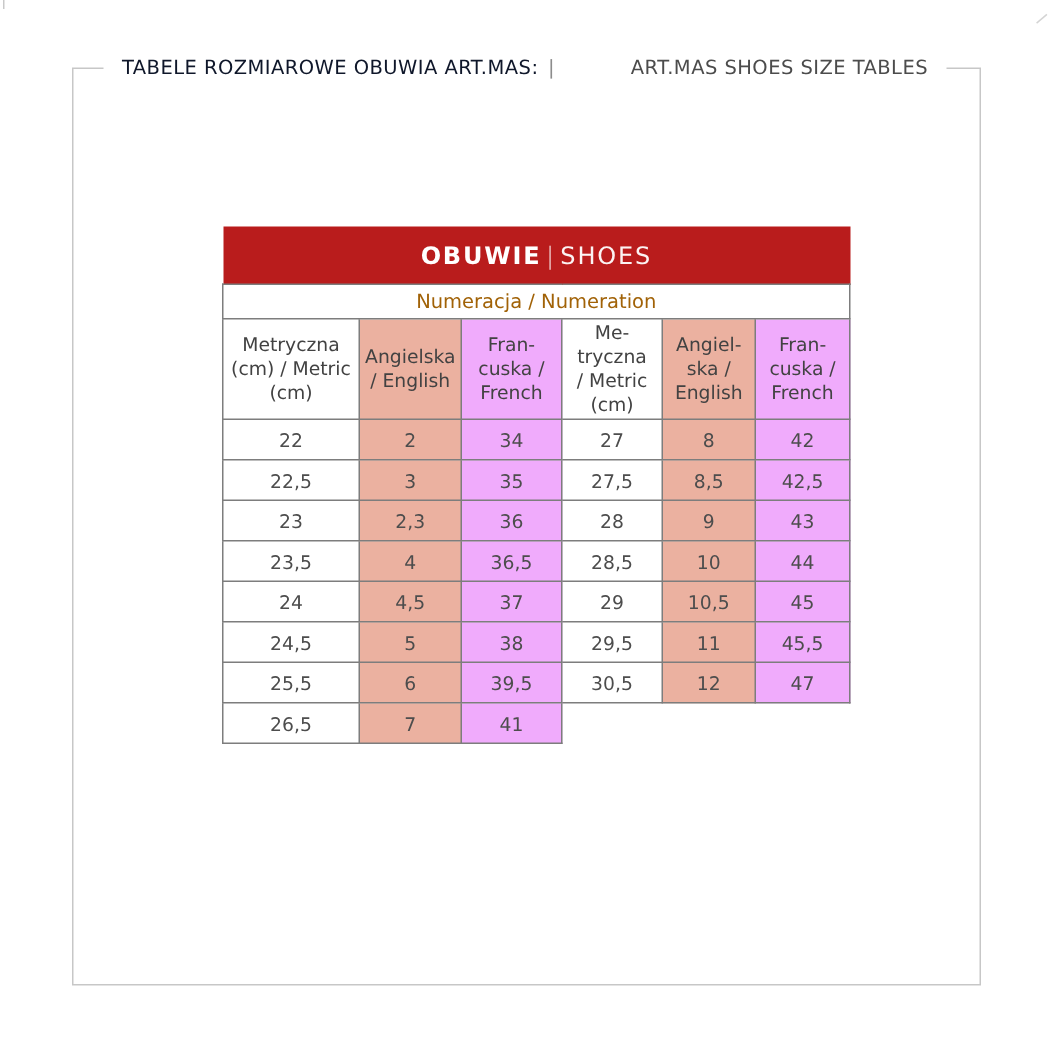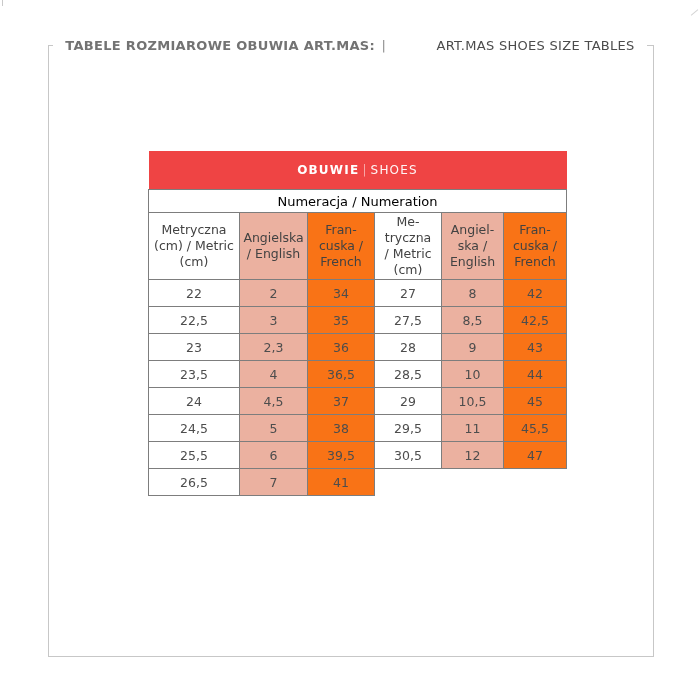--- a/index.html
+++ b/index.html
@@ -29,21 +29,21 @@
   .page-title {
     position: absolute;
     left: 0; top: 38px; width: 700px;
     text-align: center;
     font-size: 13px;
     line-height: 16px;
     letter-spacing: 0.3px;
     z-index: 2;
   }
   .pt-inner { background: #ffffff; padding: 0 12px; }
-  .pt-bold  { font-weight: 700; color: #737373; }
+  .pt-bold  { font-weight: 400; color: #0f172a; }
   .pt-sep   { color: #8c8c8c; font-weight: 400; padding: 0 2px; }
   .pt-light { color: #4c4c4c; font-weight: 400; margin-left: 44px; }
 
   
   table.size-table {
     position: absolute;
     left: 148px; top: 151px;
     width: 418px;
     border-collapse: collapse;
     table-layout: fixed;
@@ -53,53 +53,53 @@
     border: 1px solid #7d7d7d;
     text-align: center;
     vertical-align: middle;
     font-weight: 400;
     color: #4d4d4d;
     padding: 0;
   }
 
   th.banner {
     border: none;
-    background: #ef4444;
+    background: #b91c1c;
     height: 38px;
     color: #ffffff;
-    font-size: 12px;
+    font-size: 16px;
     letter-spacing: 1.2px;
   }
   .banner-bold  { font-weight: 700; color: #ffffff; }
   .banner-sep   { font-weight: 300; color: rgba(255,255,255,0.85); padding: 0 3px; }
   .banner-light { font-weight: 400; color: rgba(255,255,255,0.95); }
 
   th.numeration {
     height: 22px;
     font-size: 13px;
-    color: #000000;
+    color: #a16207;
     background: #ffffff;
   }
 
   tr.col-headers th {
     height: 66px;
     font-size: 12.5px;
     line-height: 1.3;
     white-space: pre-line;
     color: #424242;
   }
 
   tbody td {
     height: 26px;
     font-size: 12.5px;
   }
 
   .metric  { background: #ffffff; }
   .english { background: #EBB1A0; }
-  .french  { background: #f97316; }
+  .french  { background: #f0abfc; }
 
   
   .grp { border-left: 2px solid #3f3f3f; }
 
   
   td.blank { border: none; background: #ffffff; }
 </style>
 </head>
 <body>
 

